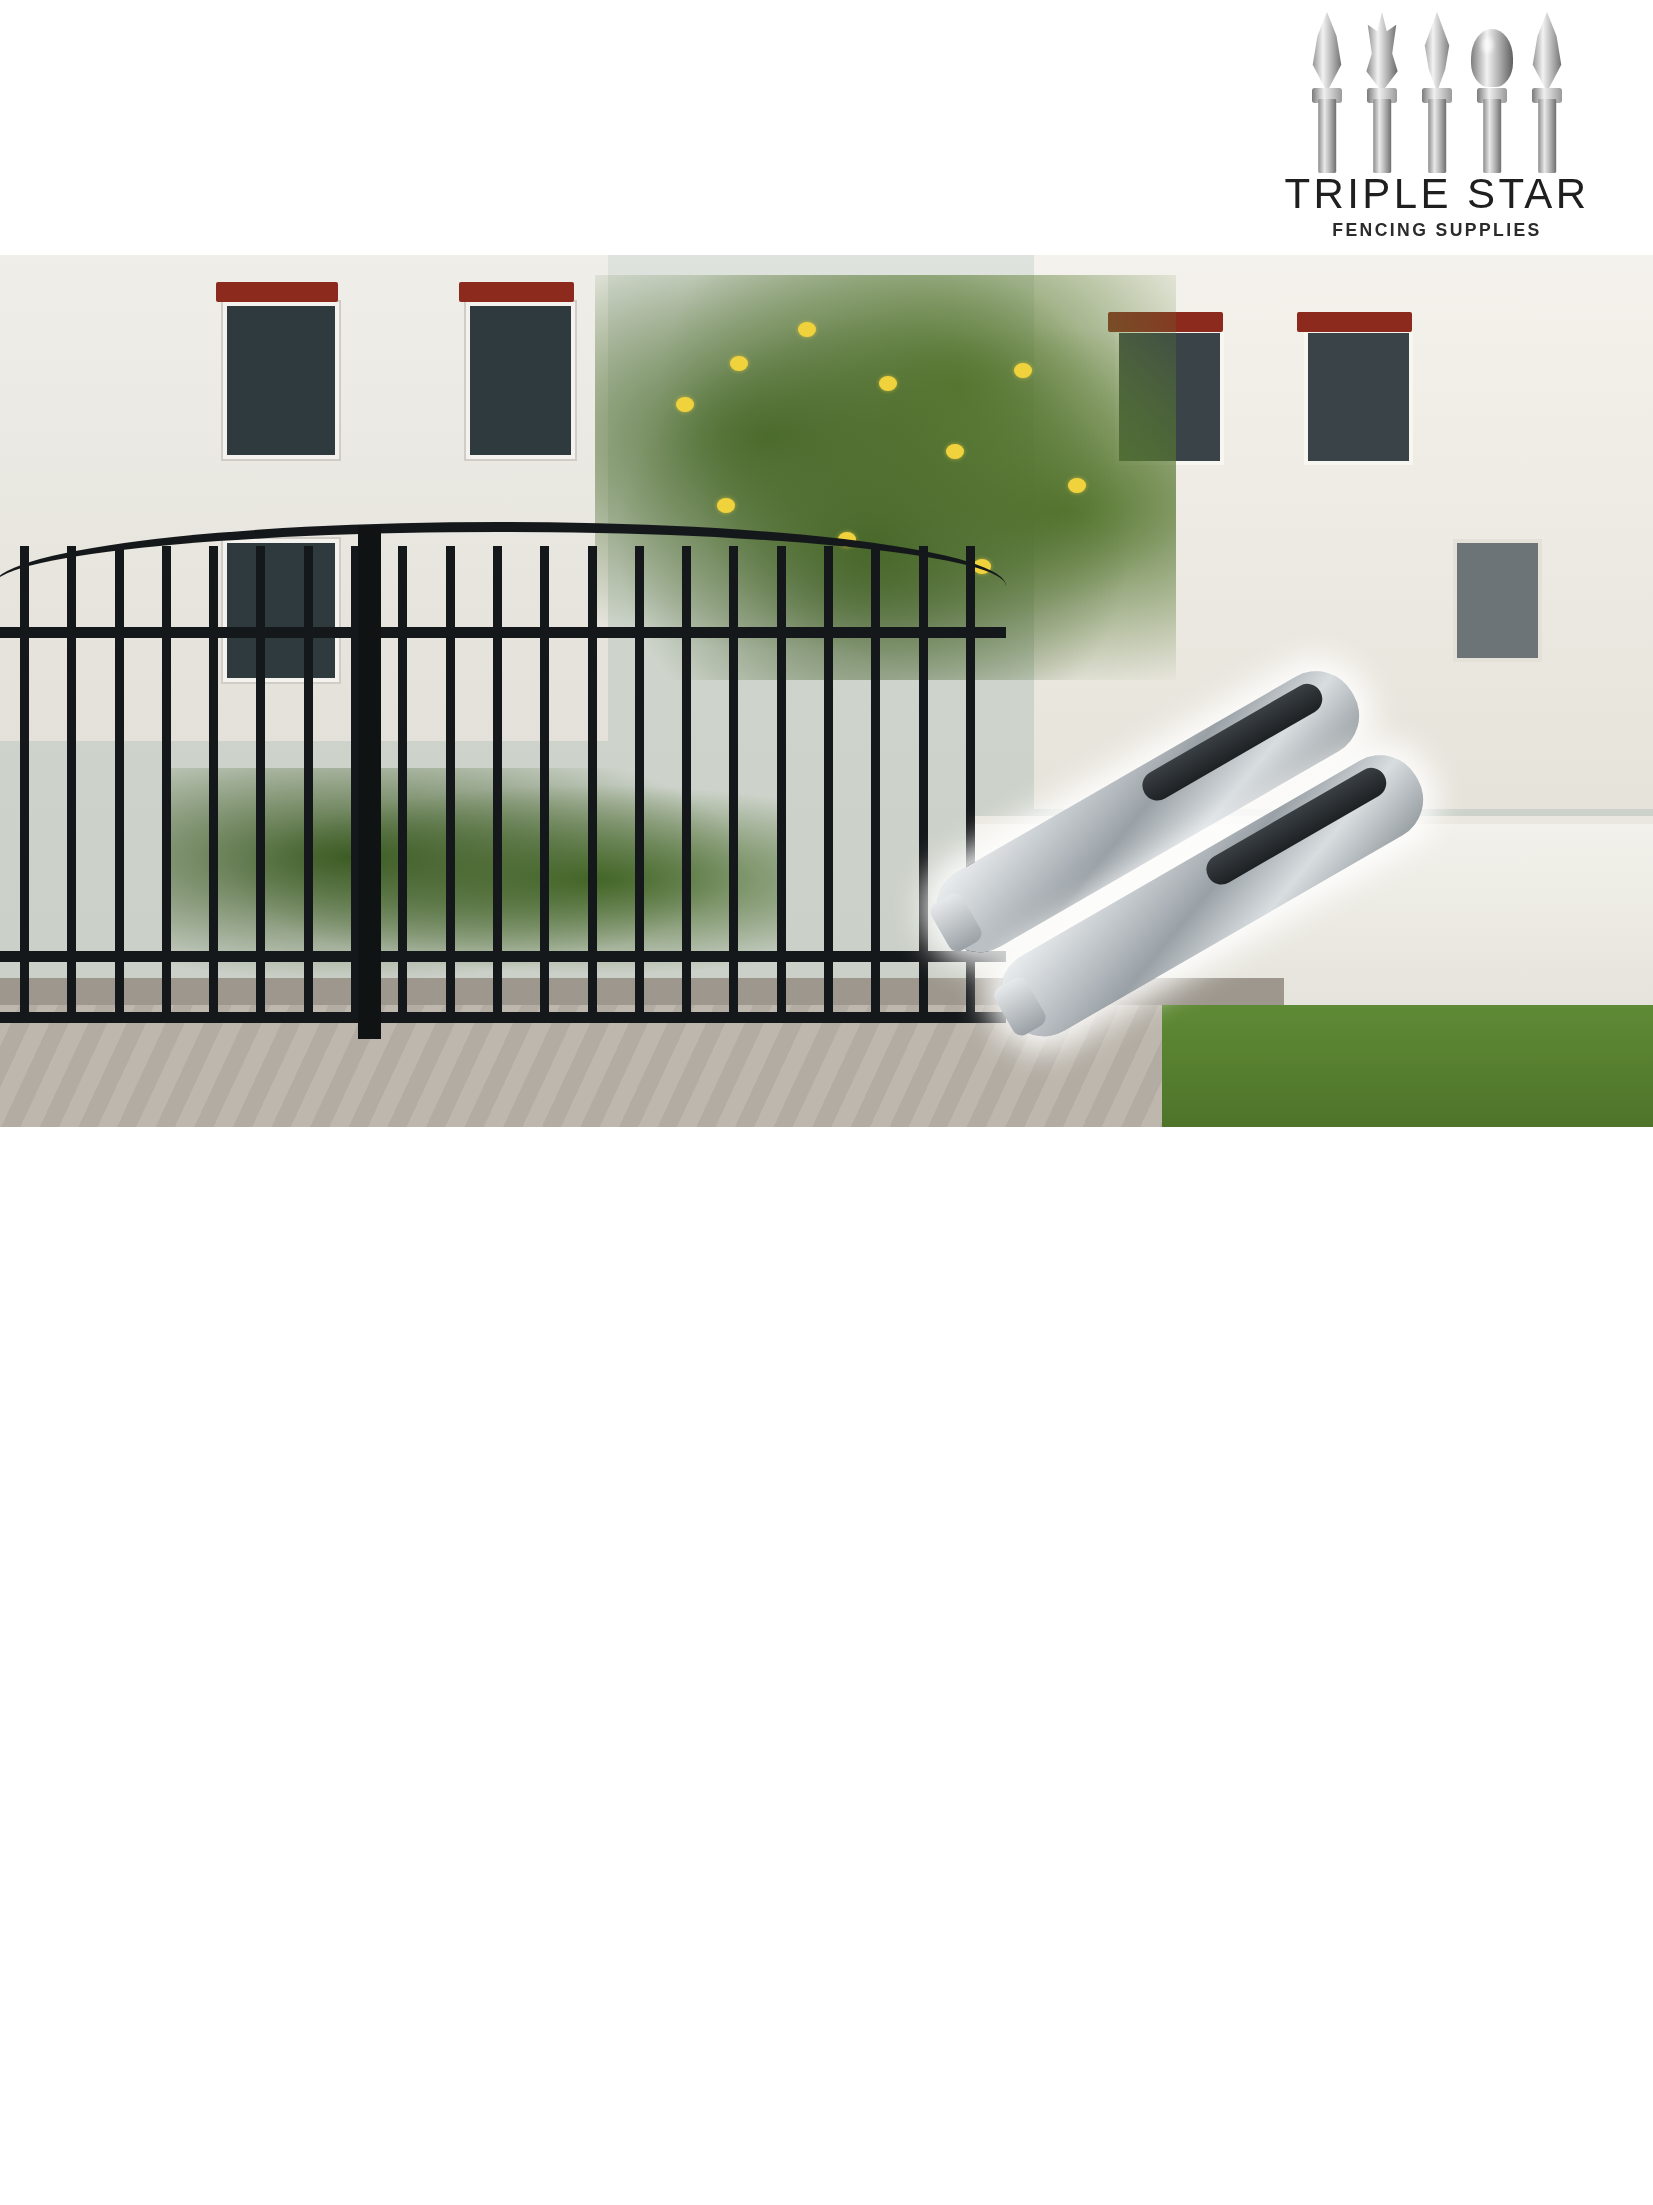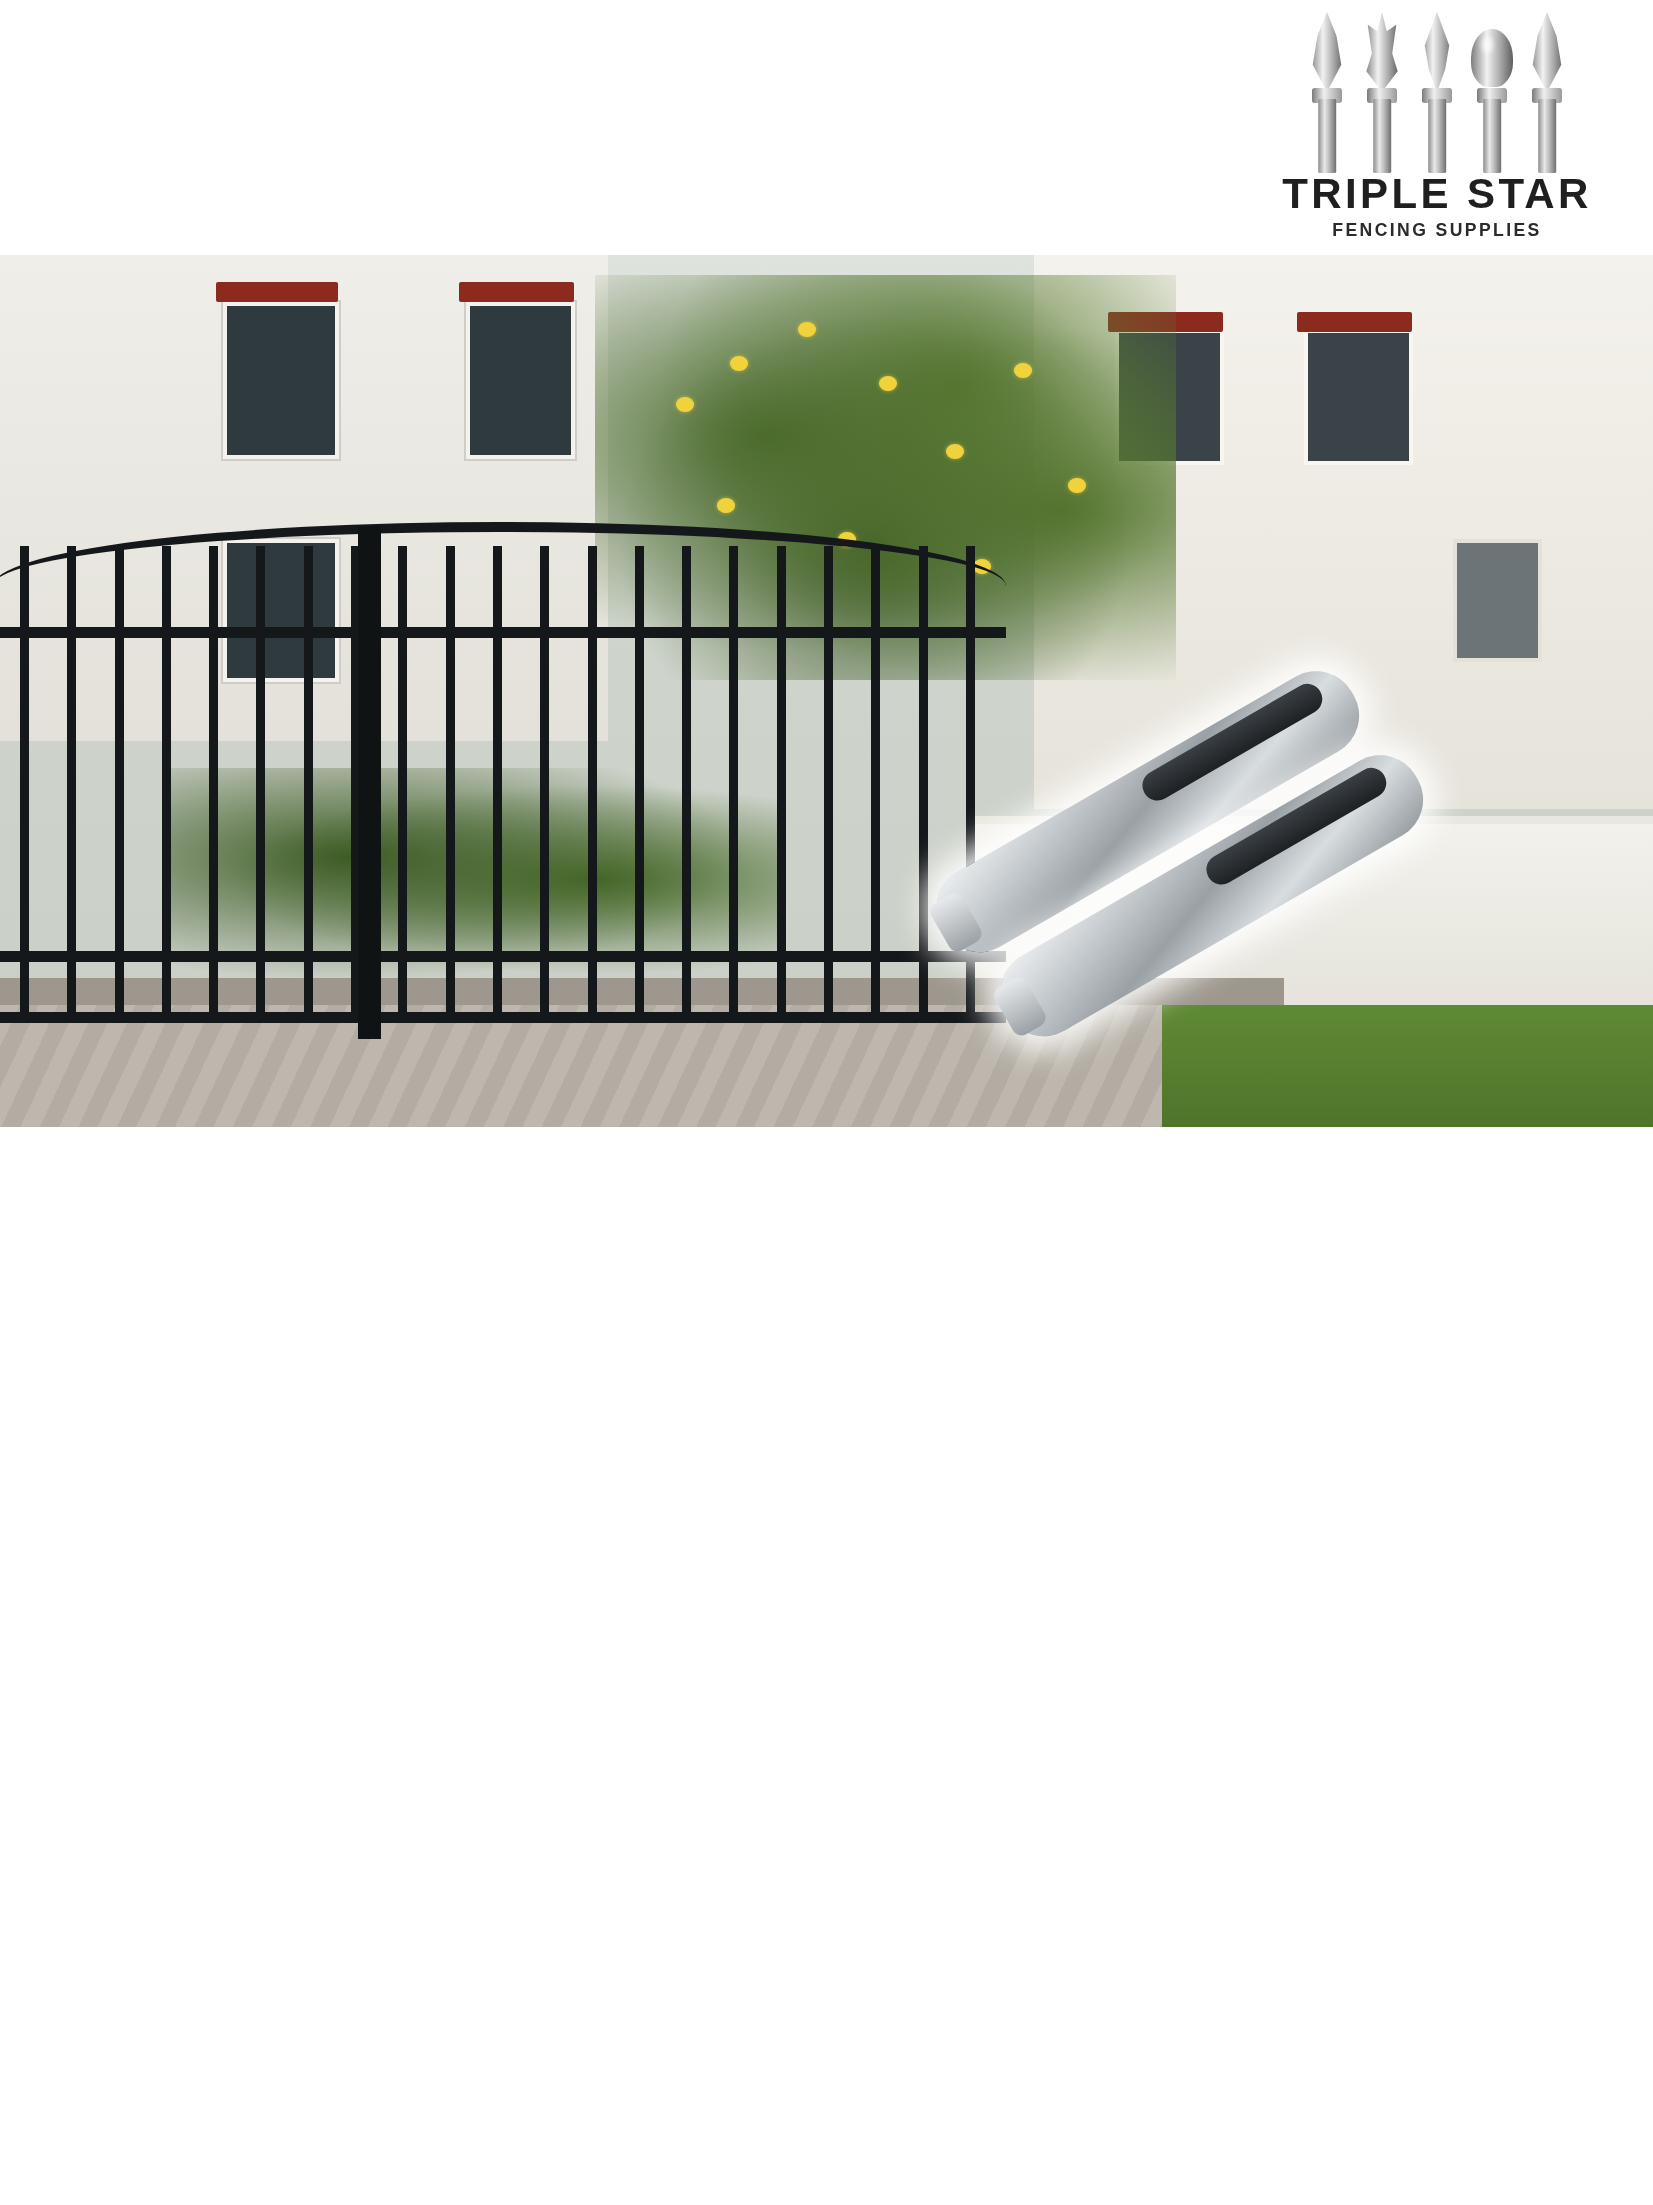--- a/index.html
+++ b/index.html
@@ -95,21 +95,21 @@
   }
   .finial.f-fleur .spear {
     clip-path: polygon(50% 0%, 64% 24%, 92% 16%, 80% 52%, 96% 74%, 50% 100%, 4% 74%, 20% 52%, 8% 16%, 36% 24%);
   }
   .brand-name {
     font-family: "Liberation Sans", sans-serif;
     font-size: 42px;
     letter-spacing: 3.4px;
     color: #1f1f1f;
     margin-top: -2.7px;
-    font-weight: 700;
+    font-weight: 400;
     text-align: center;
   }
   .brand-sub {
     font-size: 17.6px;
     letter-spacing: 2.4px;
     color: #2b2b2b;
     margin-top: 1.4px;
     font-weight: 700;
   }
 

